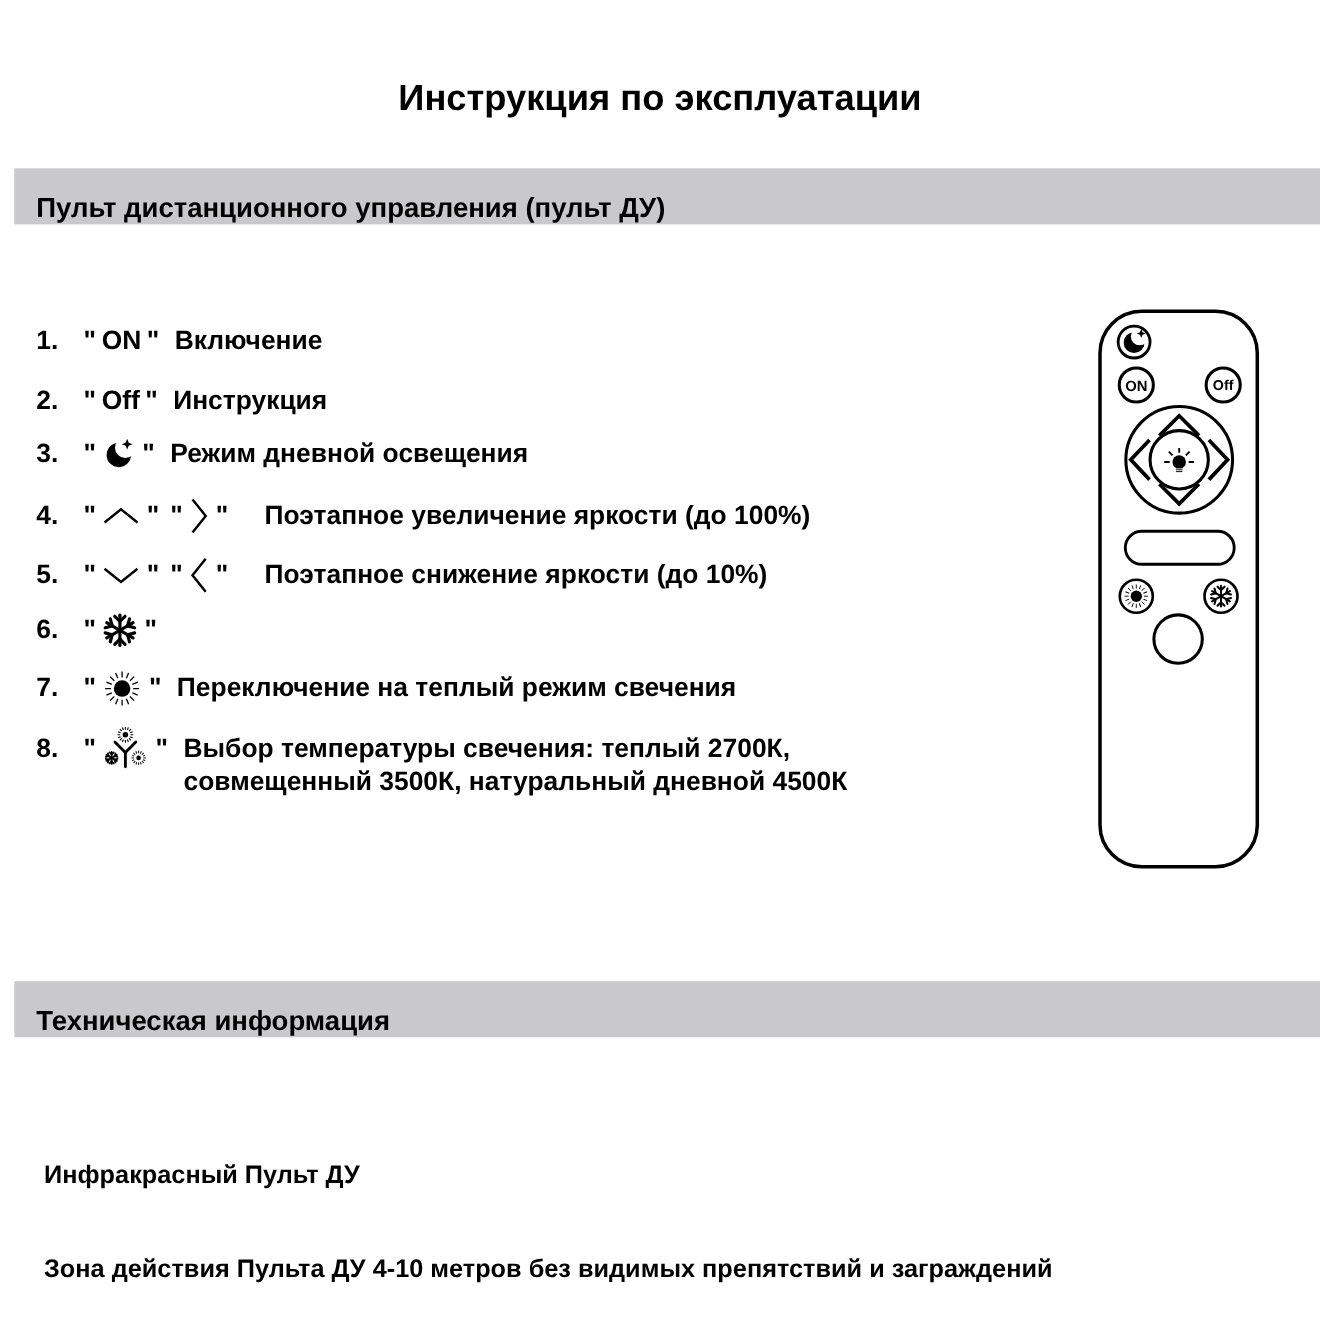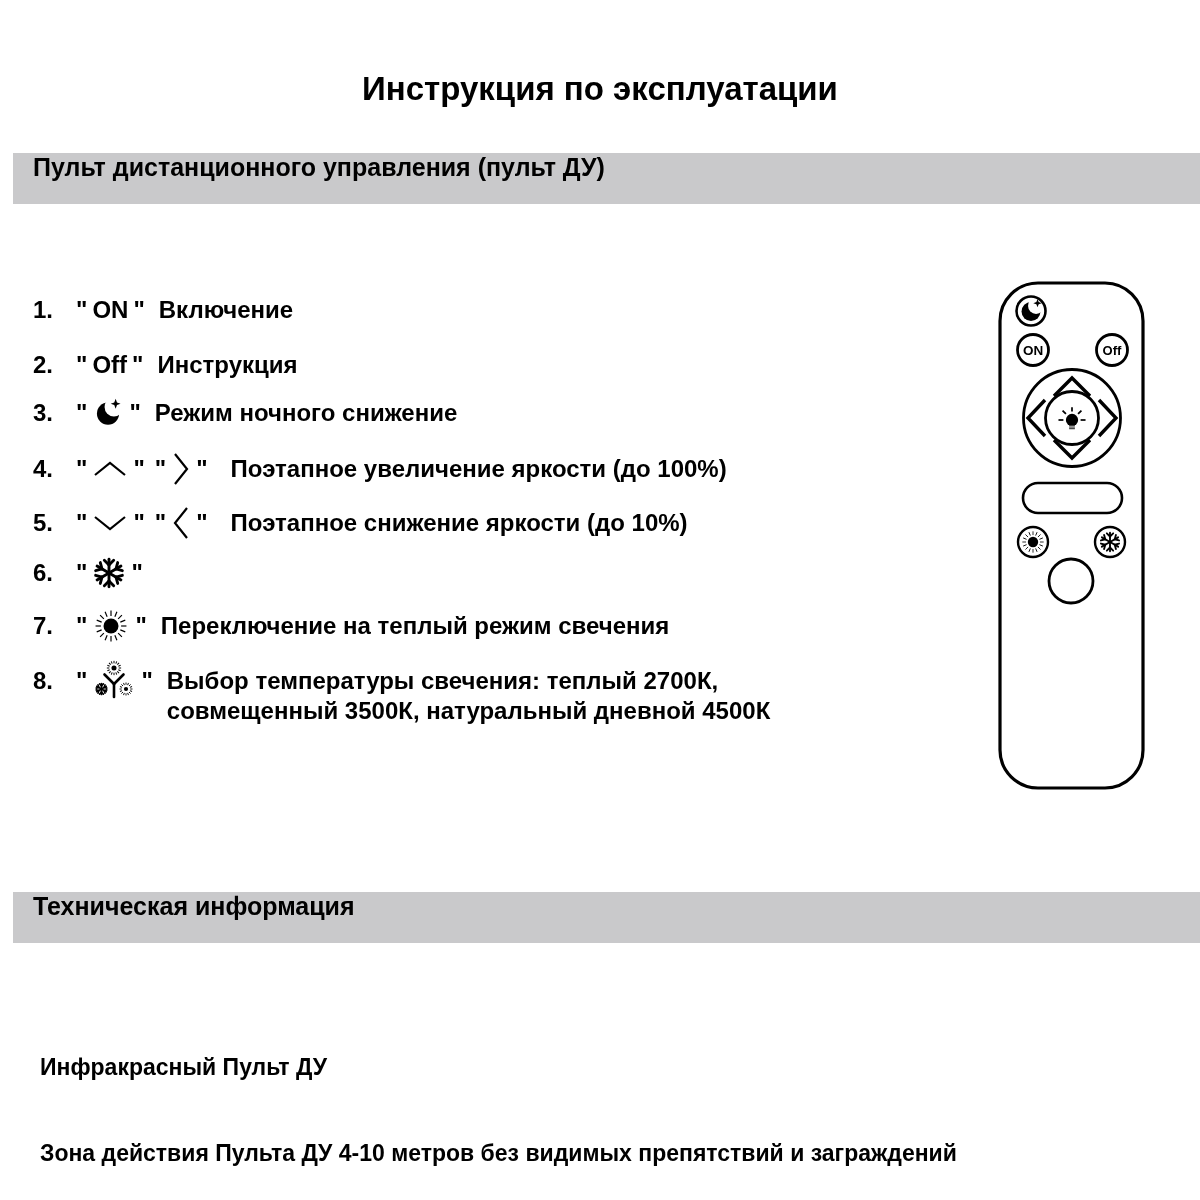--- a/index.html
+++ b/index.html
@@ -7,35 +7,35 @@
     position:relative; width:1200px; height:1200px; background:#ffffff;
     font-family:"Liberation Sans","DejaVu Sans",sans-serif; font-weight:700; color:#000;
     overflow:hidden;
   }
   .page-title {
     position:absolute; top:70px; left:0; width:100%; text-align:center;
     font-size:33px; margin:0; font-weight:700;
   }
   .band {
     position:absolute; left:13px; right:0; height:51px; background:#c9c9cb;
-    display:flex; align-items:flex-start; padding-left:20px; box-sizing:border-box;
+    display:flex; align-items:flex-end; padding-left:20px; box-sizing:border-box;
     font-size:25px;
   }
   .band-remote { top:153px; }
   .band-tech   { top:892px; }
 
   .item {
     position:absolute; left:33px; display:flex; align-items:center;
     font-size:24px; white-space:nowrap; height:36px;
   }
   .item .num { width:38px; flex:none; }
   .sym { display:flex; align-items:center; }
   .q { margin:0 5px; }
   .label { margin-left:9px; }
-  .label-wide { margin-left:18px;text-align:center; }
+  .label-wide { margin-left:28px;text-align:center; }
 
   .item-multiline { align-items:flex-start; height:auto; }
   .item-multiline .num { line-height:30px; }
   .item-multiline .sym { height:30px; }
   .item-multiline .label { line-height:30px; white-space:normal; }
 
   .i1 { top:292px; } .i2 { top:347px; } .i3 { top:395px; } .i4 { top:451px; }
   .i5 { top:505px; } .i6 { top:555px; } .i7 { top:608px; } .i8 { top:666px; }
 
   .remote-wrap { position:absolute; left:998px; top:281px; }
@@ -143,21 +143,21 @@
 
   <div class="item i3">
     <span class="num">3.</span>
     <span class="sym">
       <span class="q">"</span>
       <svg width="32" height="32" viewBox="-13 -13 26 26">
           <use href="#crescent"></use>
         </svg>
       <span class="q">"</span>
     </span>
-    <span class="label">Режим ночного снижение</span>
+    <span class="label">Режим дневной освещения</span>
   </div>
 
   <div class="item i4">
     <span class="num">4.</span>
     <span class="sym">
       <span class="q">"</span>
       <svg width="36" height="20" viewBox="0 0 36 20">
           <polyline points="3,16 18,4 33,16" fill="none" stroke="#000" stroke-width="2.2"></polyline>
         </svg>
       <span class="q">"</span>

